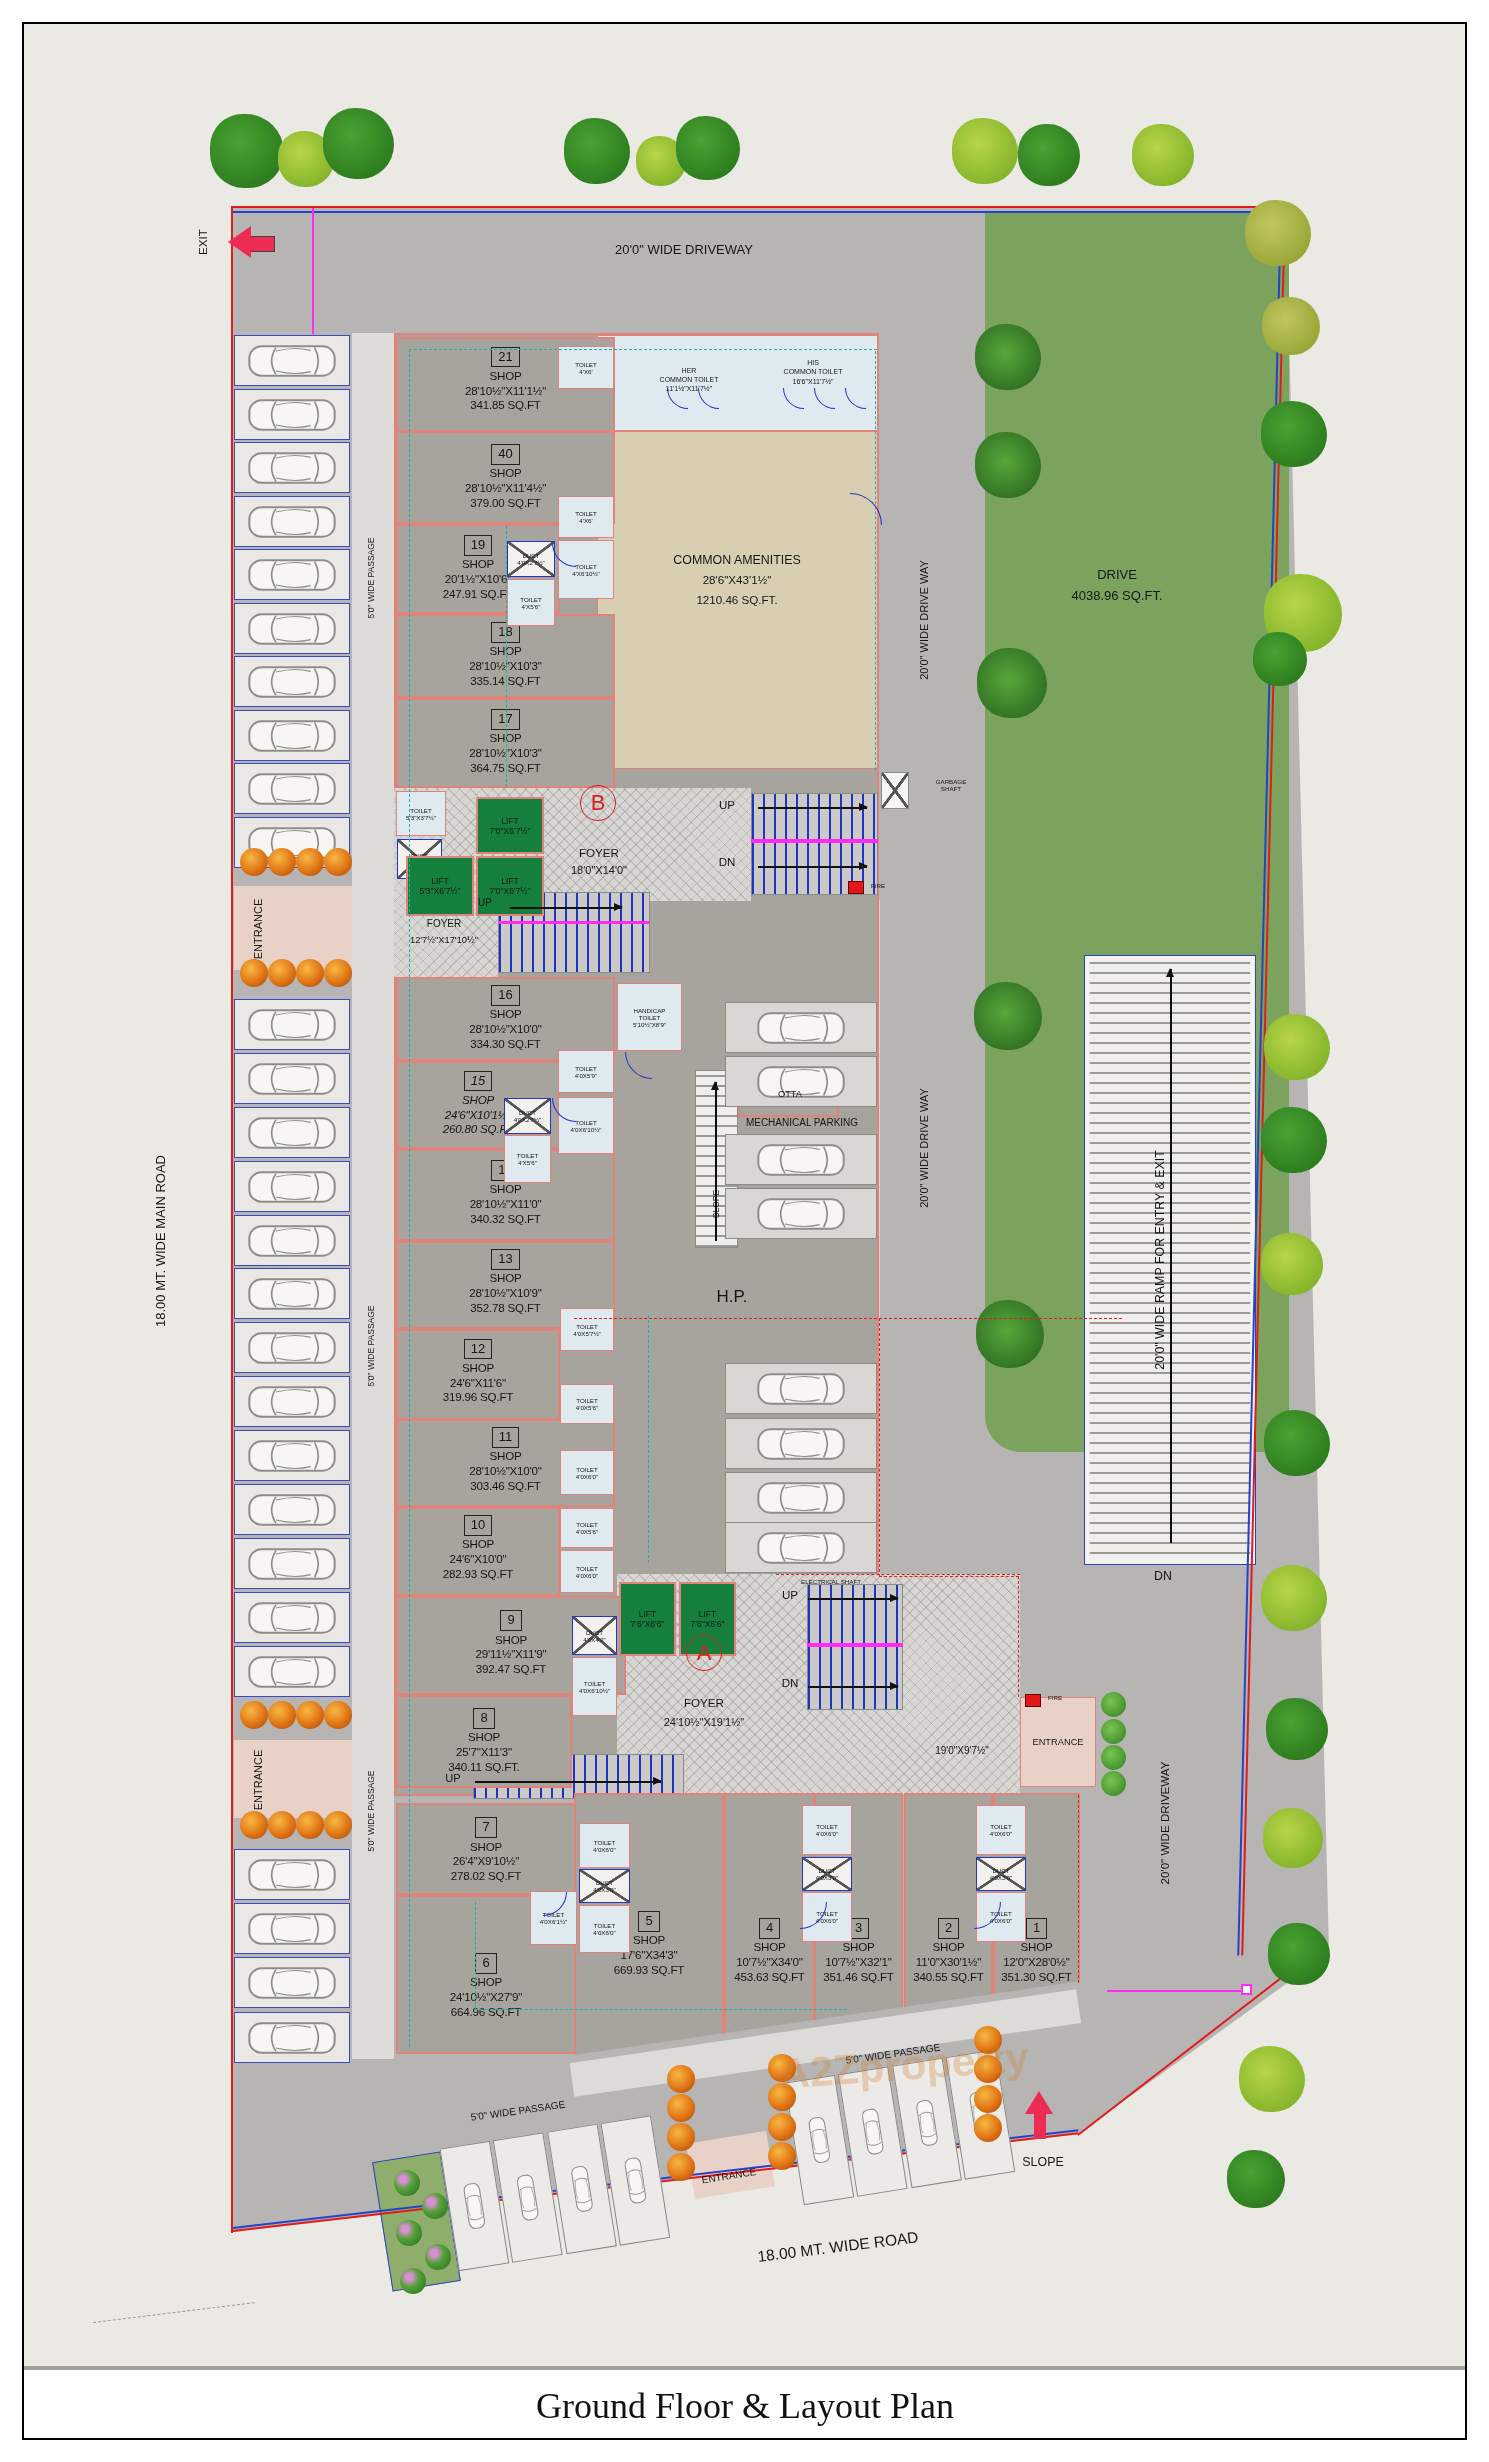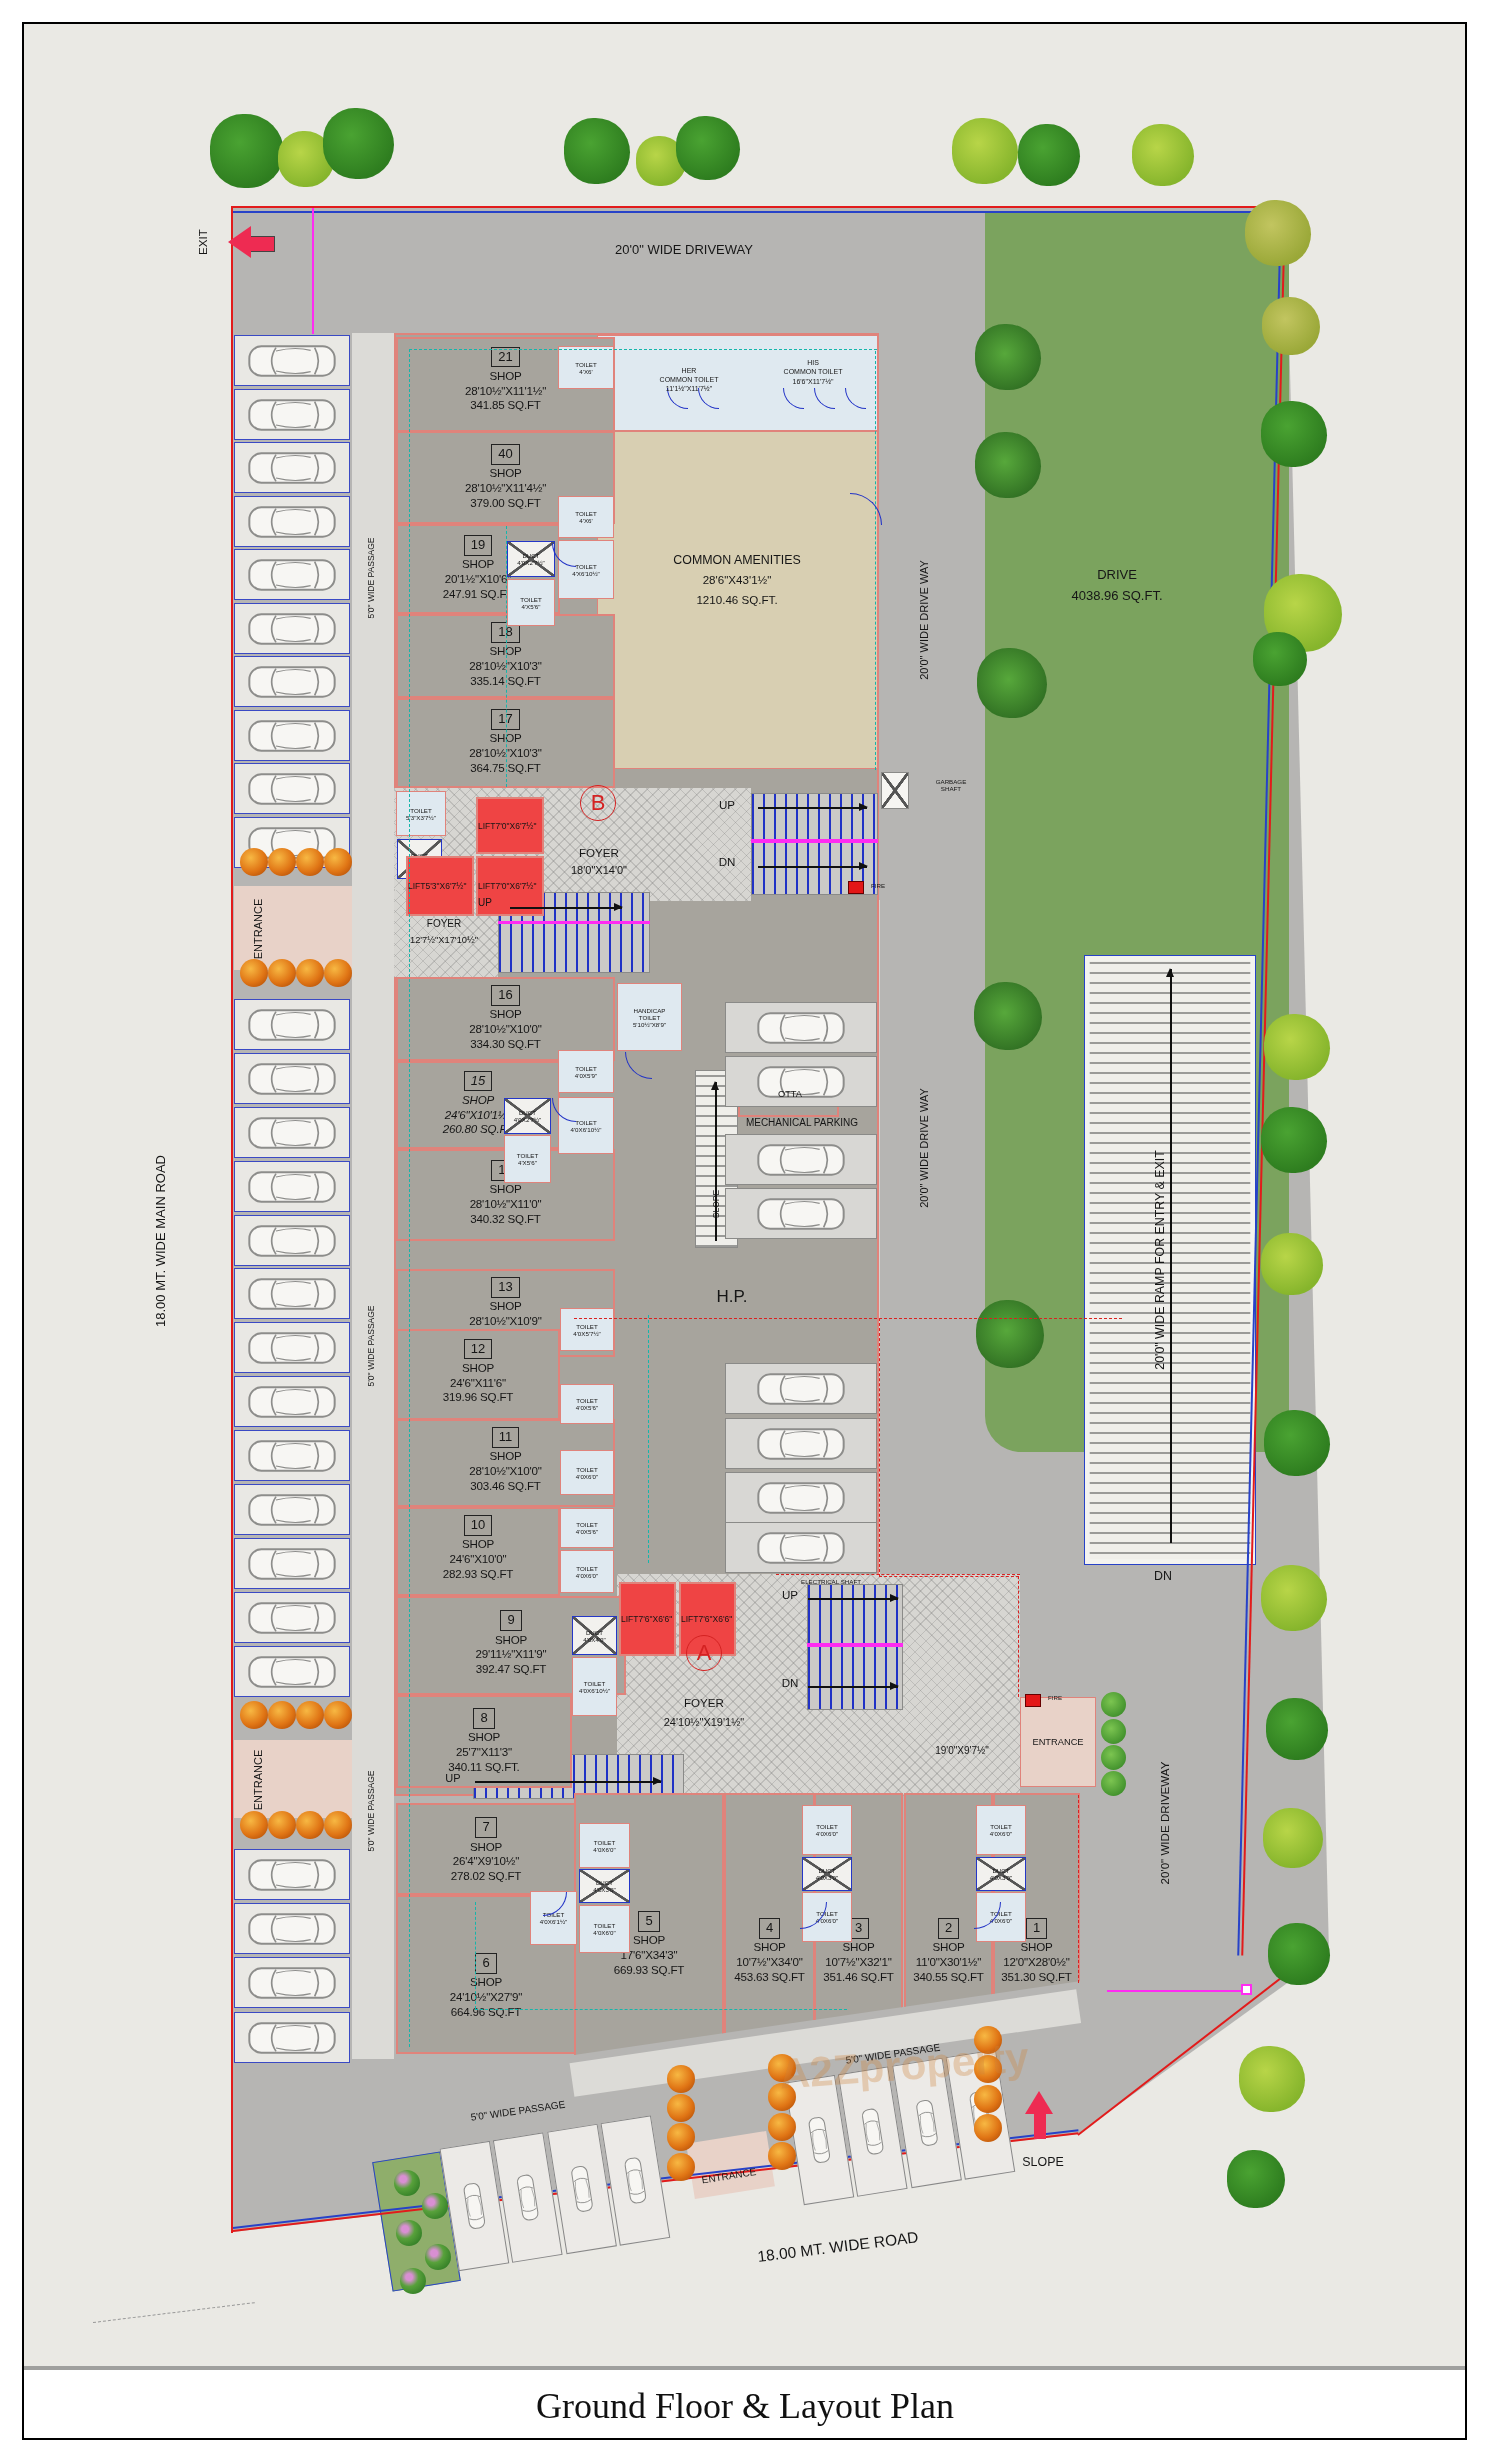--- a/index.html
+++ b/index.html
@@ -16,22 +16,22 @@
   .pink{background:#e8d2c8}
   .shop{background:#a7a49d;border:2.3px solid #e0837b;box-sizing:border-box;text-align:center}
   .shop .num{display:inline-block;border:1.6px solid #222;padding:0 6.2px;font-size:13px;line-height:18.6px;background:transparent;margin-bottom:1.6px}
   .shop .ln{font-size:11.6px;line-height:14.7px;letter-spacing:-0.2px;white-space:nowrap}
   .room{background:#dfe9f0;border:1.6px solid #e0837b;box-sizing:border-box;display:flex;flex-direction:column;
     align-items:center;justify-content:center;text-align:center;font-size:6.2px;line-height:7px;overflow:hidden}
   .duct{background:
     linear-gradient(to top right,transparent 47%,#555 48% 52%,transparent 53%),
     linear-gradient(to bottom right,transparent 47%,#555 48% 52%,transparent 53%),#f2f1ee;
     border:1.6px solid #2436c8}
-  .lift{background:#ef4444;border:2.3px solid #e0837b;box-sizing:border-box;display:flex;
-    align-items:center;text-align:center;font-size:8.5px;line-height:10px}
+  .lift{background:#15803d;border:2.3px solid #e0837b;box-sizing:border-box;display:flex;flex-direction:column;
+    align-items:center;justify-content:center;text-align:center;font-size:8.5px;line-height:10px}
   .hatch{background:
     repeating-linear-gradient(45deg,rgba(100,100,100,.22) 0 1.2px,transparent 1.2px 7.8px),
     repeating-linear-gradient(135deg,rgba(100,100,100,.22) 0 1.2px,transparent 1.2px 7.8px),#d7d6d2}
   .stairv{background:repeating-linear-gradient(90deg,#2132c6 0 1.9px,transparent 1.9px 11px),#cbcac7;border:1.2px solid #8a8a88;box-sizing:border-box}
   .stairh{background:repeating-linear-gradient(0deg,#9a9a98 0 1.6px,transparent 1.6px 10px),#efeeea;border:1.2px solid #8a8a88;box-sizing:border-box}
   .stall{background:#e9e8e4;border:1.6px solid #3a49c4;box-sizing:border-box;display:flex;align-items:center;justify-content:center}
   .stallR{background:#d8d7d4;border:1.2px solid #8a8a88}
   .stallB{background:#eceae7;border:1.2px solid #888}
   .tree{border-radius:46% 54% 50% 48%}
   .t-d{background:radial-gradient(circle at 40% 38%,#4aa332,#2e7d1f 72%)}
@@ -110,21 +110,21 @@
     <div class="abs mag" style="left: 1107px; top: 1990px; width: 136px; height: 2.3px;"></div>
     <div class="abs" style="left: 1241px; top: 1984px; width: 11px; height: 11px; border: 2.3px solid rgb(255, 43, 242); background: rgb(255, 255, 255); box-sizing: border-box;"></div>
     <div class="abs shop" style="left: 396px; top: 337px; width: 219px; height: 95px; padding-top: 7.8px;"><div class="num">21</div><div class="ln">SHOP</div><div class="ln">28'10½"X11'1½"</div><div class="ln">341.85 SQ.FT</div></div>
     <div class="abs shop" style="left: 396px; top: 431px; width: 219px; height: 93px; padding-top: 11px;"><div class="num">40</div><div class="ln">SHOP</div><div class="ln">28'10½"X11'4½"</div><div class="ln">379.00 SQ.FT</div></div>
     <div class="abs shop" style="left: 396px; top: 524px; width: 164px; height: 90px; padding-top: 9.3px;"><div class="num">19</div><div class="ln">SHOP</div><div class="ln">20'1½"X10'6"</div><div class="ln">247.91 SQ.FT</div></div>
     <div class="abs shop" style="left: 396px; top: 614px; width: 219px; height: 84px; padding-top: 6.2px;"><div class="num">18</div><div class="ln">SHOP</div><div class="ln">28'10½"X10'3"</div><div class="ln">335.14 SQ.FT</div></div>
     <div class="abs shop" style="left: 396px; top: 698px; width: 219px; height: 90px; padding-top: 9.3px;"><div class="num">17</div><div class="ln">SHOP</div><div class="ln">28'10½"X10'3"</div><div class="ln">364.75 SQ.FT</div></div>
     <div class="abs shop" style="left: 396px; top: 977px; width: 219px; height: 84px; padding-top: 6.2px;"><div class="num">16</div><div class="ln">SHOP</div><div class="ln">28'10½"X10'0"</div><div class="ln">334.30 SQ.FT</div></div>
     <div class="abs shop" style="left: 396px; top: 1061px; width: 164px; height: 88px; padding-top: 7.8px; font-style: italic;"><div class="num">15</div><div class="ln">SHOP</div><div class="ln">24'6"X10'1½"</div><div class="ln">260.80 SQ.FT</div></div>
     <div class="abs shop" style="left: 396px; top: 1149px; width: 219px; height: 92px; padding-top: 9.3px;"><div class="num">14</div><div class="ln">SHOP</div><div class="ln">28'10½"X11'0"</div><div class="ln">340.32 SQ.FT</div></div>
-    <div class="abs shop" style="left: 396px; top: 1269px; width: 219px; height: 88px; padding-top: 6.2px;"><div class="num">13</div><div class="ln">SHOP</div><div class="ln">28'10½"X10'9"</div><div class="ln">352.78 SQ.FT</div></div>
+    <div class="abs shop" style="left: 396px; top: 1241px; width: 219px; height: 88px; padding-top: 6.2px;"><div class="num">13</div><div class="ln">SHOP</div><div class="ln">28'10½"X10'9"</div><div class="ln">352.78 SQ.FT</div></div>
     <div class="abs shop" style="left: 396px; top: 1329px; width: 164px; height: 91px; padding-top: 7.8px;"><div class="num">12</div><div class="ln">SHOP</div><div class="ln">24'6"X11'6"</div><div class="ln">319.96 SQ.FT</div></div>
     <div class="abs shop" style="left: 396px; top: 1419px; width: 219px; height: 88px; padding-top: 6.2px;"><div class="num">11</div><div class="ln">SHOP</div><div class="ln">28'10½"X10'0"</div><div class="ln">303.46 SQ.FT</div></div>
     <div class="abs shop" style="left: 396px; top: 1507px; width: 164px; height: 89px; padding-top: 6.2px;"><div class="num">10</div><div class="ln">SHOP</div><div class="ln">24'6"X10'0"</div><div class="ln">282.93 SQ.FT</div></div>
     <div class="abs shop" style="left: 396px; top: 1596px; width: 230px; height: 99px; padding-top: 12.4px;"><div class="num">9</div><div class="ln">SHOP</div><div class="ln">29'11½"X11'9"</div><div class="ln">392.47 SQ.FT</div></div>
     <div class="abs shop" style="left: 396px; top: 1695px; width: 176px; height: 93px; padding-top: 11px;"><div class="num">8</div><div class="ln">SHOP</div><div class="ln">25'7"X11'3"</div><div class="ln">340.11 SQ.FT.</div></div>
     <div class="abs shop" style="left: 396px; top: 1803px; width: 180px; height: 92px; padding-top: 12.4px;"><div class="num">7</div><div class="ln">SHOP</div><div class="ln">26'4"X9'10½"</div><div class="ln">278.02 SQ.FT</div></div>
     <div class="abs shop" style="left: 396px; top: 1895px; width: 180px; height: 159px; padding-top: 56px;"><div class="num">6</div><div class="ln">SHOP</div><div class="ln">24'10½"X27'9"</div><div class="ln">664.96 SQ.FT</div></div>
     <div class="abs room" style="left: 558px; top: 346px; width: 56px; height: 43px;">
       <div>TOILET</div>
       <div>4'X6'</div>

